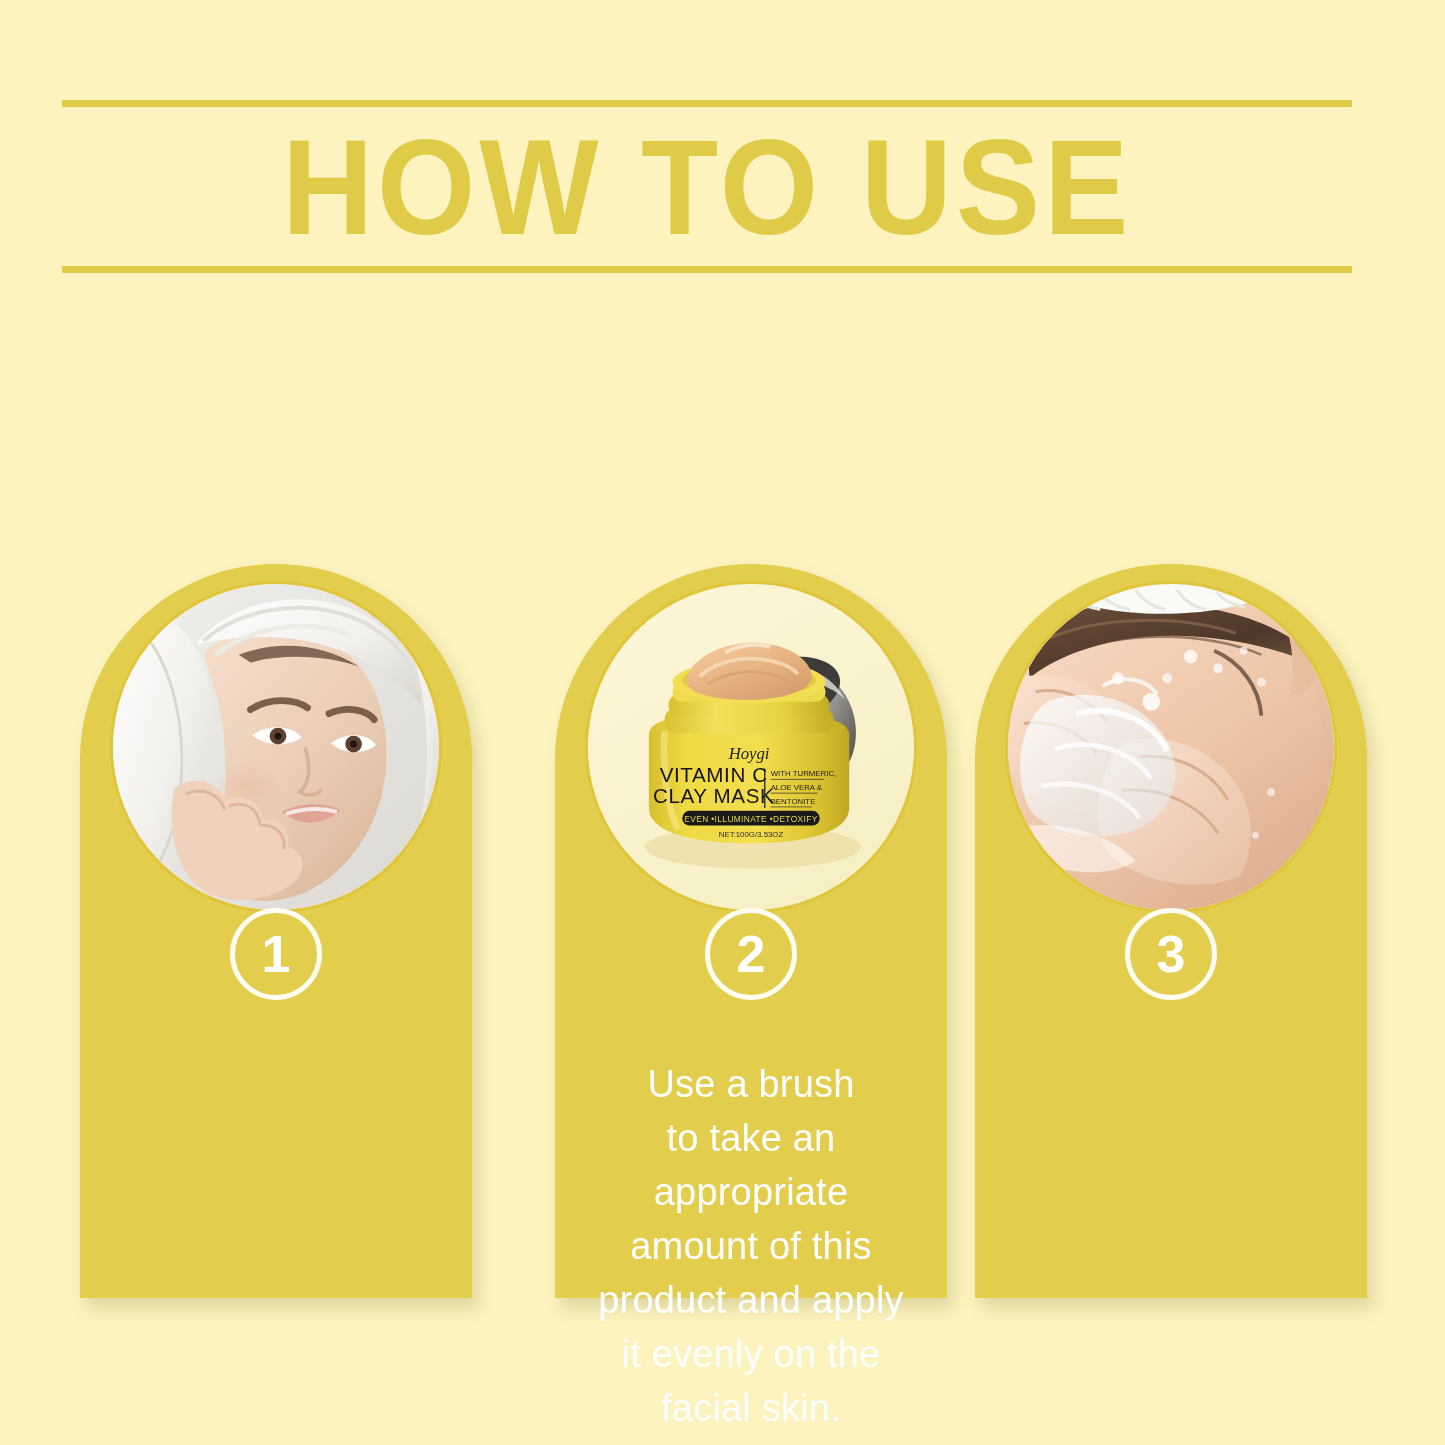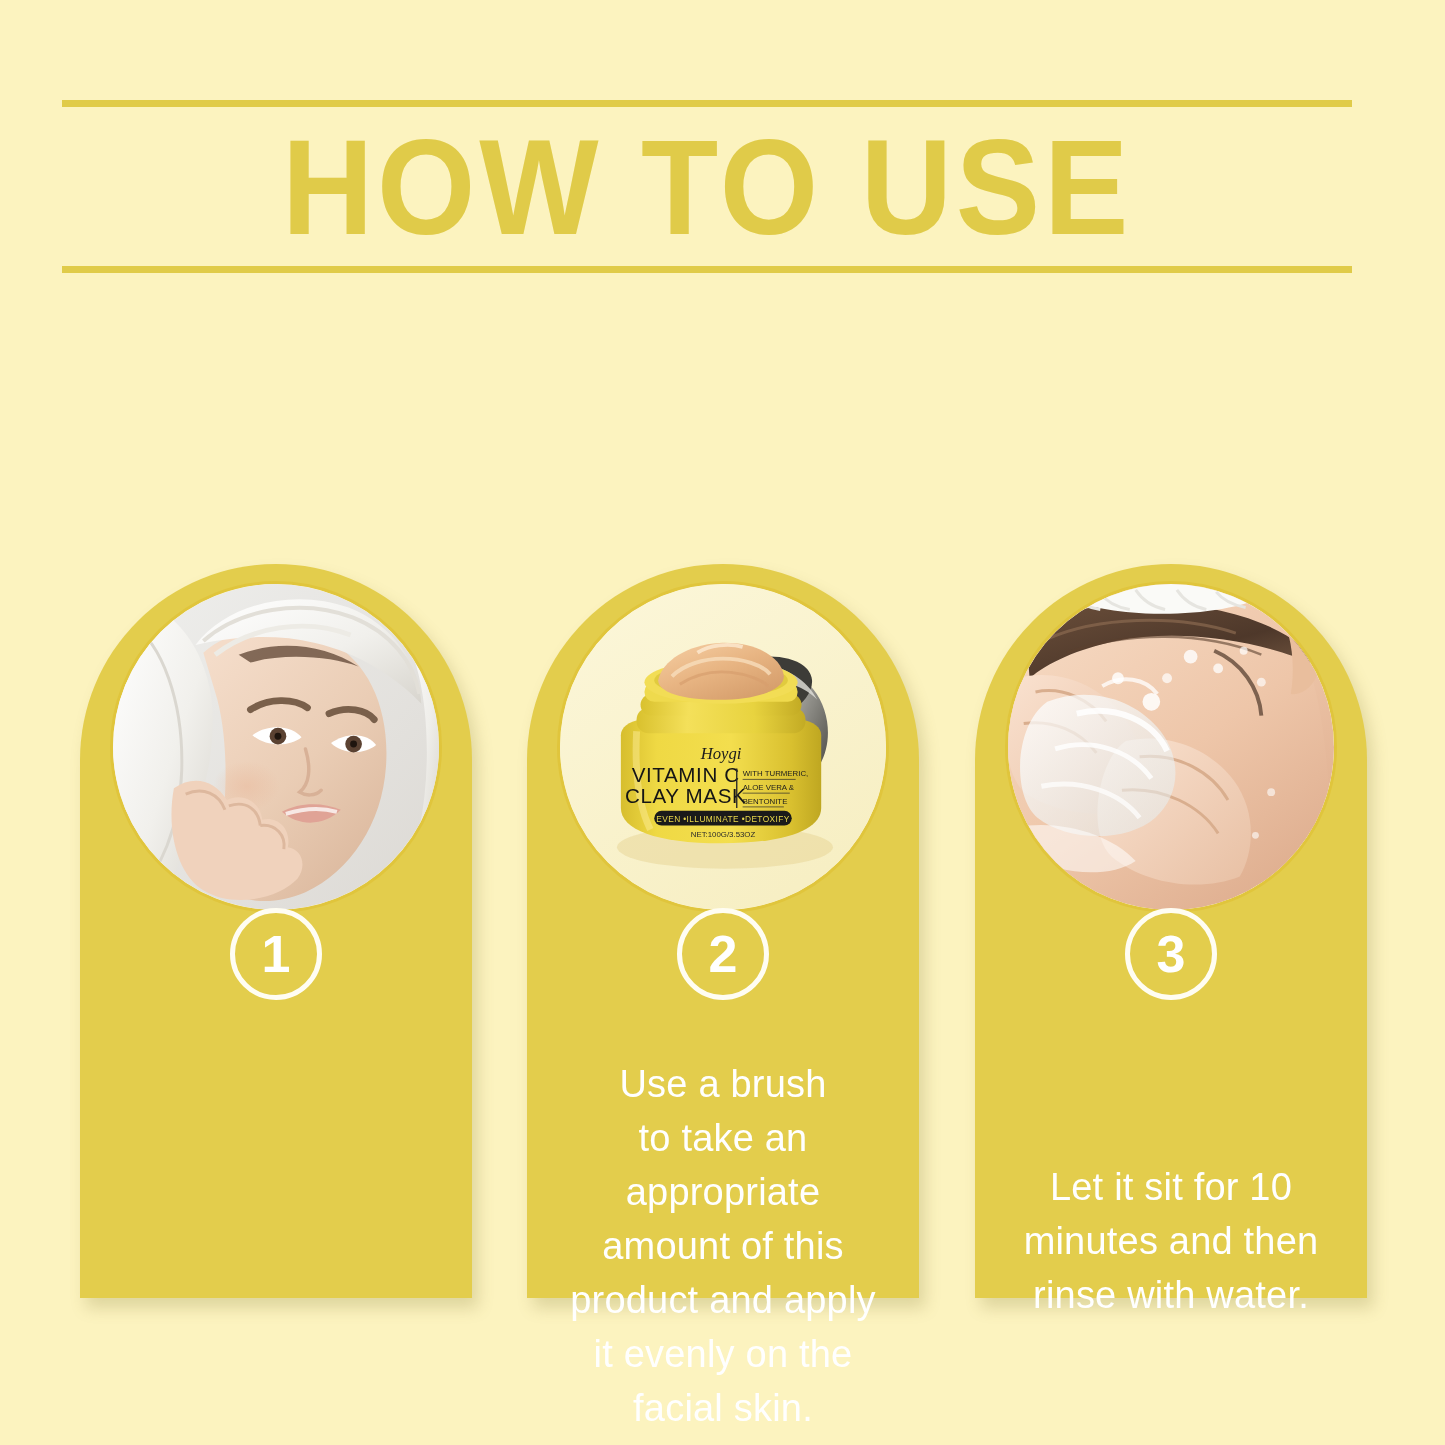--- a/index.html
+++ b/index.html
@@ -45,21 +45,21 @@
   .card{
     position:absolute;
     top:184px;
     width:392px;
     height:734px;
     background:#E3CD4C;
     border-radius:196px 196px 0 0;
     box-shadow:6px 10px 16px rgba(120,110,40,0.22);
   }
   .card-1{left:80px;}
-  .card-2{left:527px;text-decoration:underline;}
+  .card-2{left:555px;text-decoration:underline;}
   .card-3{left:975px;}
 
   
   .circle{
     position:absolute;
     top:17px;
     left:50%;
     margin-left:-166px;
     width:332px;
     height:332px;
@@ -335,18 +335,15 @@
           <circle cx="162" cy="96" r="5" fill="#FFFFFF" opacity="0.7"></circle>
           <circle cx="258" cy="100" r="4.5" fill="#FFFFFF" opacity="0.65"></circle>
           <circle cx="268" cy="212" r="4" fill="#FFFFFF" opacity="0.6"></circle>
           <circle cx="252" cy="256" r="3.5" fill="#FFFFFF" opacity="0.6"></circle>
           <circle cx="146" cy="120" r="9" fill="#FFFFFF" opacity="0.85"></circle>
           <circle cx="112" cy="96" r="6" fill="#FFFFFF" opacity="0.8"></circle>
         </svg>
       </div>
     </div>
     <div class="badge">3</div>
-    <div class="caption cap-3">Let it sit for 10
-minutes and then
-rinse with water.</div>
   </div>
 
 </div>
 
 </body></html>

